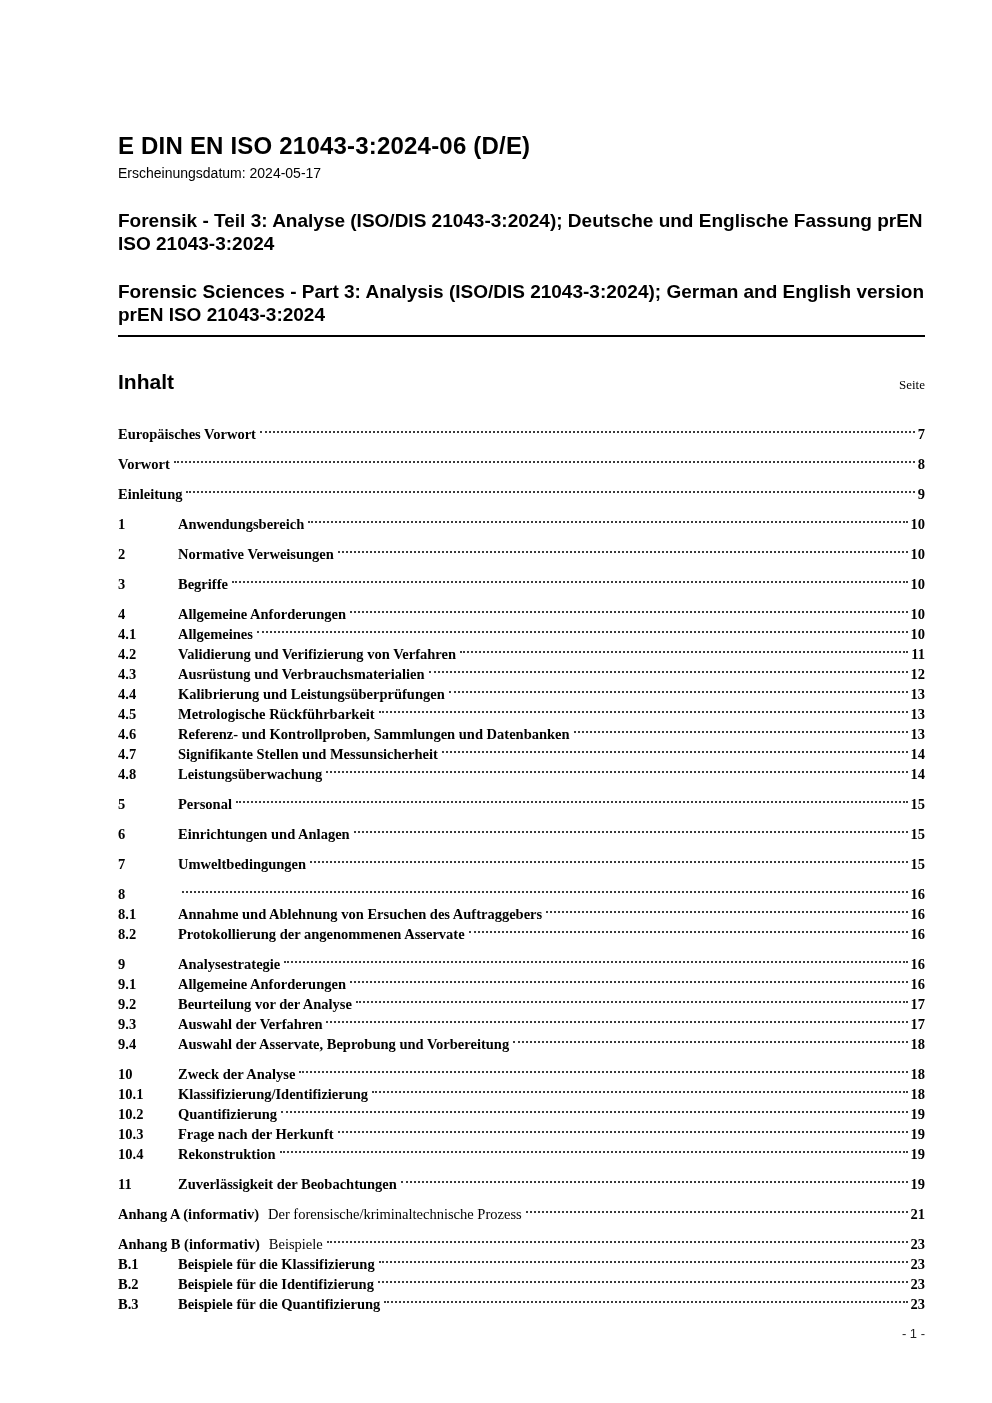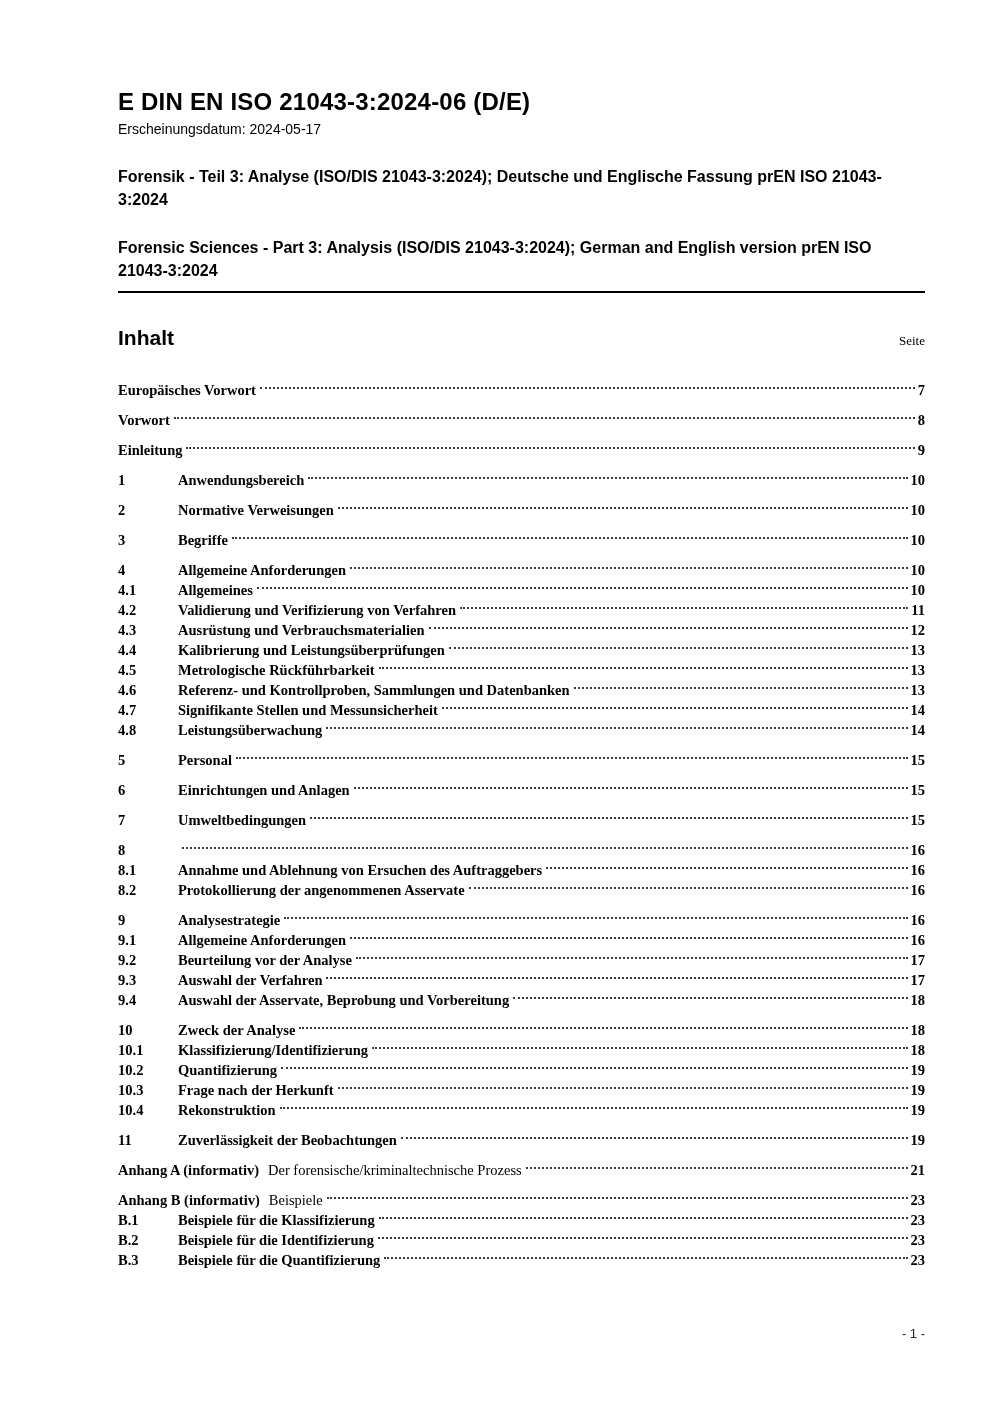--- a/index.html
+++ b/index.html
@@ -7,34 +7,35 @@
     position: relative;
     width: 992px;
     height: 1403px;
     background: #ffffff;
     overflow: hidden;
     font-family: "Liberation Sans", sans-serif;
     color: #000;
   }
   .content {
     padding: 88px 67px 0 118px;
+    margin-top: 44px;
   }
   .doc-number {
     font-size: 24px;
     line-height: 28px;
     font-weight: bold;
     letter-spacing: 0.2px;
   }
   .pub-date {
     font-size: 14px;
     line-height: 17px;
     margin-top: 5px;
   }
   .doc-title {
-    font-size: 16px;
+    font-size: 19px;
     line-height: 23px;
     font-weight: bold;
     max-width: 815px;
   }
   .title-de { margin-top: 27px; }
   .title-en { margin-top: 25px; }
   .head-rule {
     margin-top: 9px;
     border-bottom: 2px solid #000;
     width: 100%;

